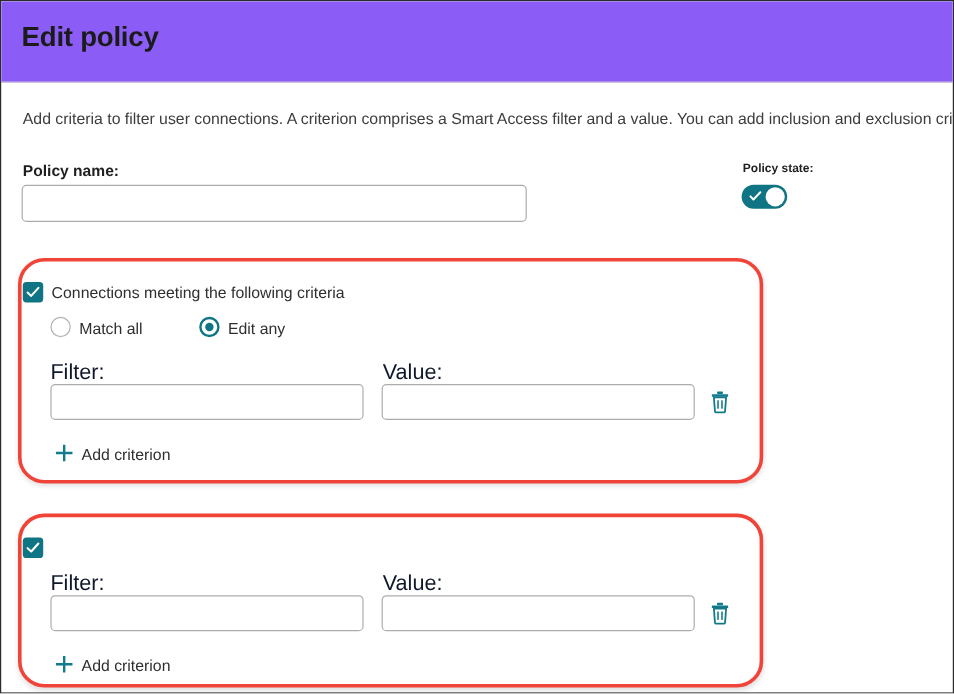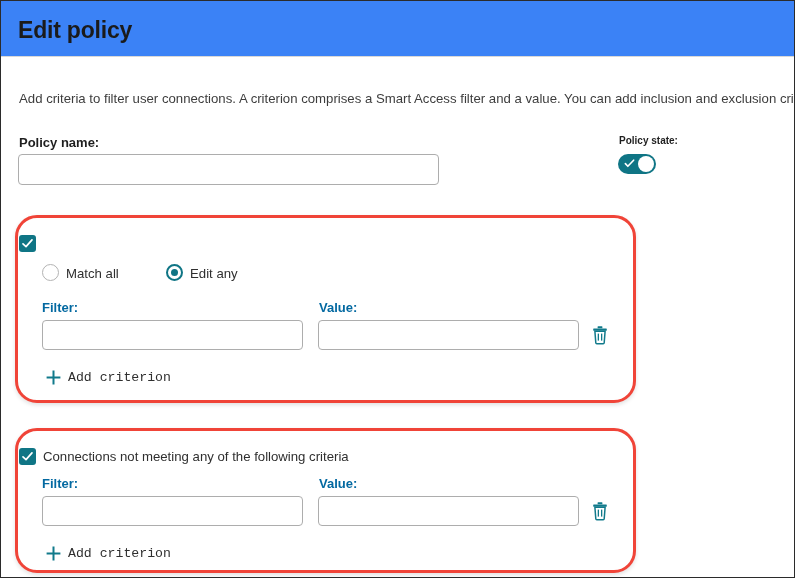--- a/index.html
+++ b/index.html
@@ -19,24 +19,24 @@
     border: 1px solid #2b2b2b;
     overflow: hidden;
   }
 
   
   .header {
     position: absolute;
     left: 0;
     top: 0;
     width: 793px;
-    height: 56px;
+    height: 68px;
     box-sizing: border-box;
     border-bottom: 1px solid #d8d8d8;
-    background: #3b82f6;
+    background: #8b5cf6;
   }
   .header-title {
     position: absolute;
     left: 17px;
     top: 16px;
     font-size: 23px;
     font-weight: bold;
     color: #1b1b1b;
     letter-spacing: -0.2px;
   }
@@ -194,23 +194,23 @@
   }
   .radio-label {
     position: absolute;
     font-size: 13.2px;
     color: #2f2f2f;
   }
 
   
   .field-label {
     position: absolute;
-    font-size: 13px;
-    font-weight: bold;
-    color: #0369a1;
+    font-size: 18px;
+    font-weight: normal;
+    color: #0f172a;
   }
   .field-input {
     position: absolute;
     height: 30px;
     box-sizing: border-box;
     border: 1px solid #adadad;
     border-radius: 4px;
     background: #ffffff;
     font-family: "Liberation Sans", sans-serif;
     font-size: 13px;
@@ -230,25 +230,24 @@
     background: none;
     border: none;
     padding: 0;
     display: block;
   }
 
   
   .add-link {
     position: absolute;
     display: flex;
-    align-items: center;
+    align-items: flex-end;
     gap: 6px;
     cursor: pointer;
     text-decoration: none;
-    font-family: Liberation Mono, monospace;
   }
   .add-plus {
     width: 17px;
     height: 17px;
     flex: 0 0 auto;
   }
   .add-text {
     font-size: 13.2px;
     color: #2f2f2f;
   }
@@ -275,20 +274,21 @@
     <span class="knob"></span>
   </button>
 
   <div class="redbox redbox-1"></div>
 
   <button class="chk" style="left:18px; top:234px;">
     <svg viewBox="0 0 13 13">
       <path d="M2 6.8 L5 9.6 L11 2.9" fill="none" stroke="#ffffff" stroke-width="1.7" stroke-linecap="round" stroke-linejoin="round"></path>
     </svg>
   </button>
+  <div class="chk-label" style="left:42px; top:235px;">Connections meeting the following criteria</div>
 
   <button class="radio" style="left:41px; top:263px;"></button>
   <div class="radio-label" style="left:65px; top:265px;">Match all</div>
 
   <button class="radio on" style="left:165px; top:263px;"></button>
   <div class="radio-label" style="left:189px; top:265px;">Edit any</div>
 
   <div class="field-label" style="left:41px; top:299px;">Filter:</div>
   <input class="field-input inp-filter" type="text" style="left: 41px; top: 319px;" value="">
 
@@ -312,21 +312,20 @@
     <span class="add-text">Add criterion</span>
   </a>
 
   <div class="redbox redbox-2"></div>
 
   <button class="chk" style="left:18px; top:447px;">
     <svg viewBox="0 0 13 13">
       <path d="M2 6.8 L5 9.6 L11 2.9" fill="none" stroke="#ffffff" stroke-width="1.7" stroke-linecap="round" stroke-linejoin="round"></path>
     </svg>
   </button>
-  <div class="chk-label" style="left:42px; top:448px;">Connections not meeting any of the following criteria</div>
 
   <div class="field-label" style="left:41px; top:475px;">Filter:</div>
   <input class="field-input inp-filter" type="text" style="left: 41px; top: 495px;" value="">
 
   <div class="field-label" style="left:318px; top:475px;">Value:</div>
   <input class="field-input inp-value" type="text" style="left: 317px; top: 495px;" value="">
 
   <button class="trash" style="left:589px; top:499px;">
     <svg viewBox="0 0 20 22" width="20" height="22">
       <rect x="3.2" y="4.6" width="13.6" height="2.1" rx="0.4" fill="#117a8b"></rect>

